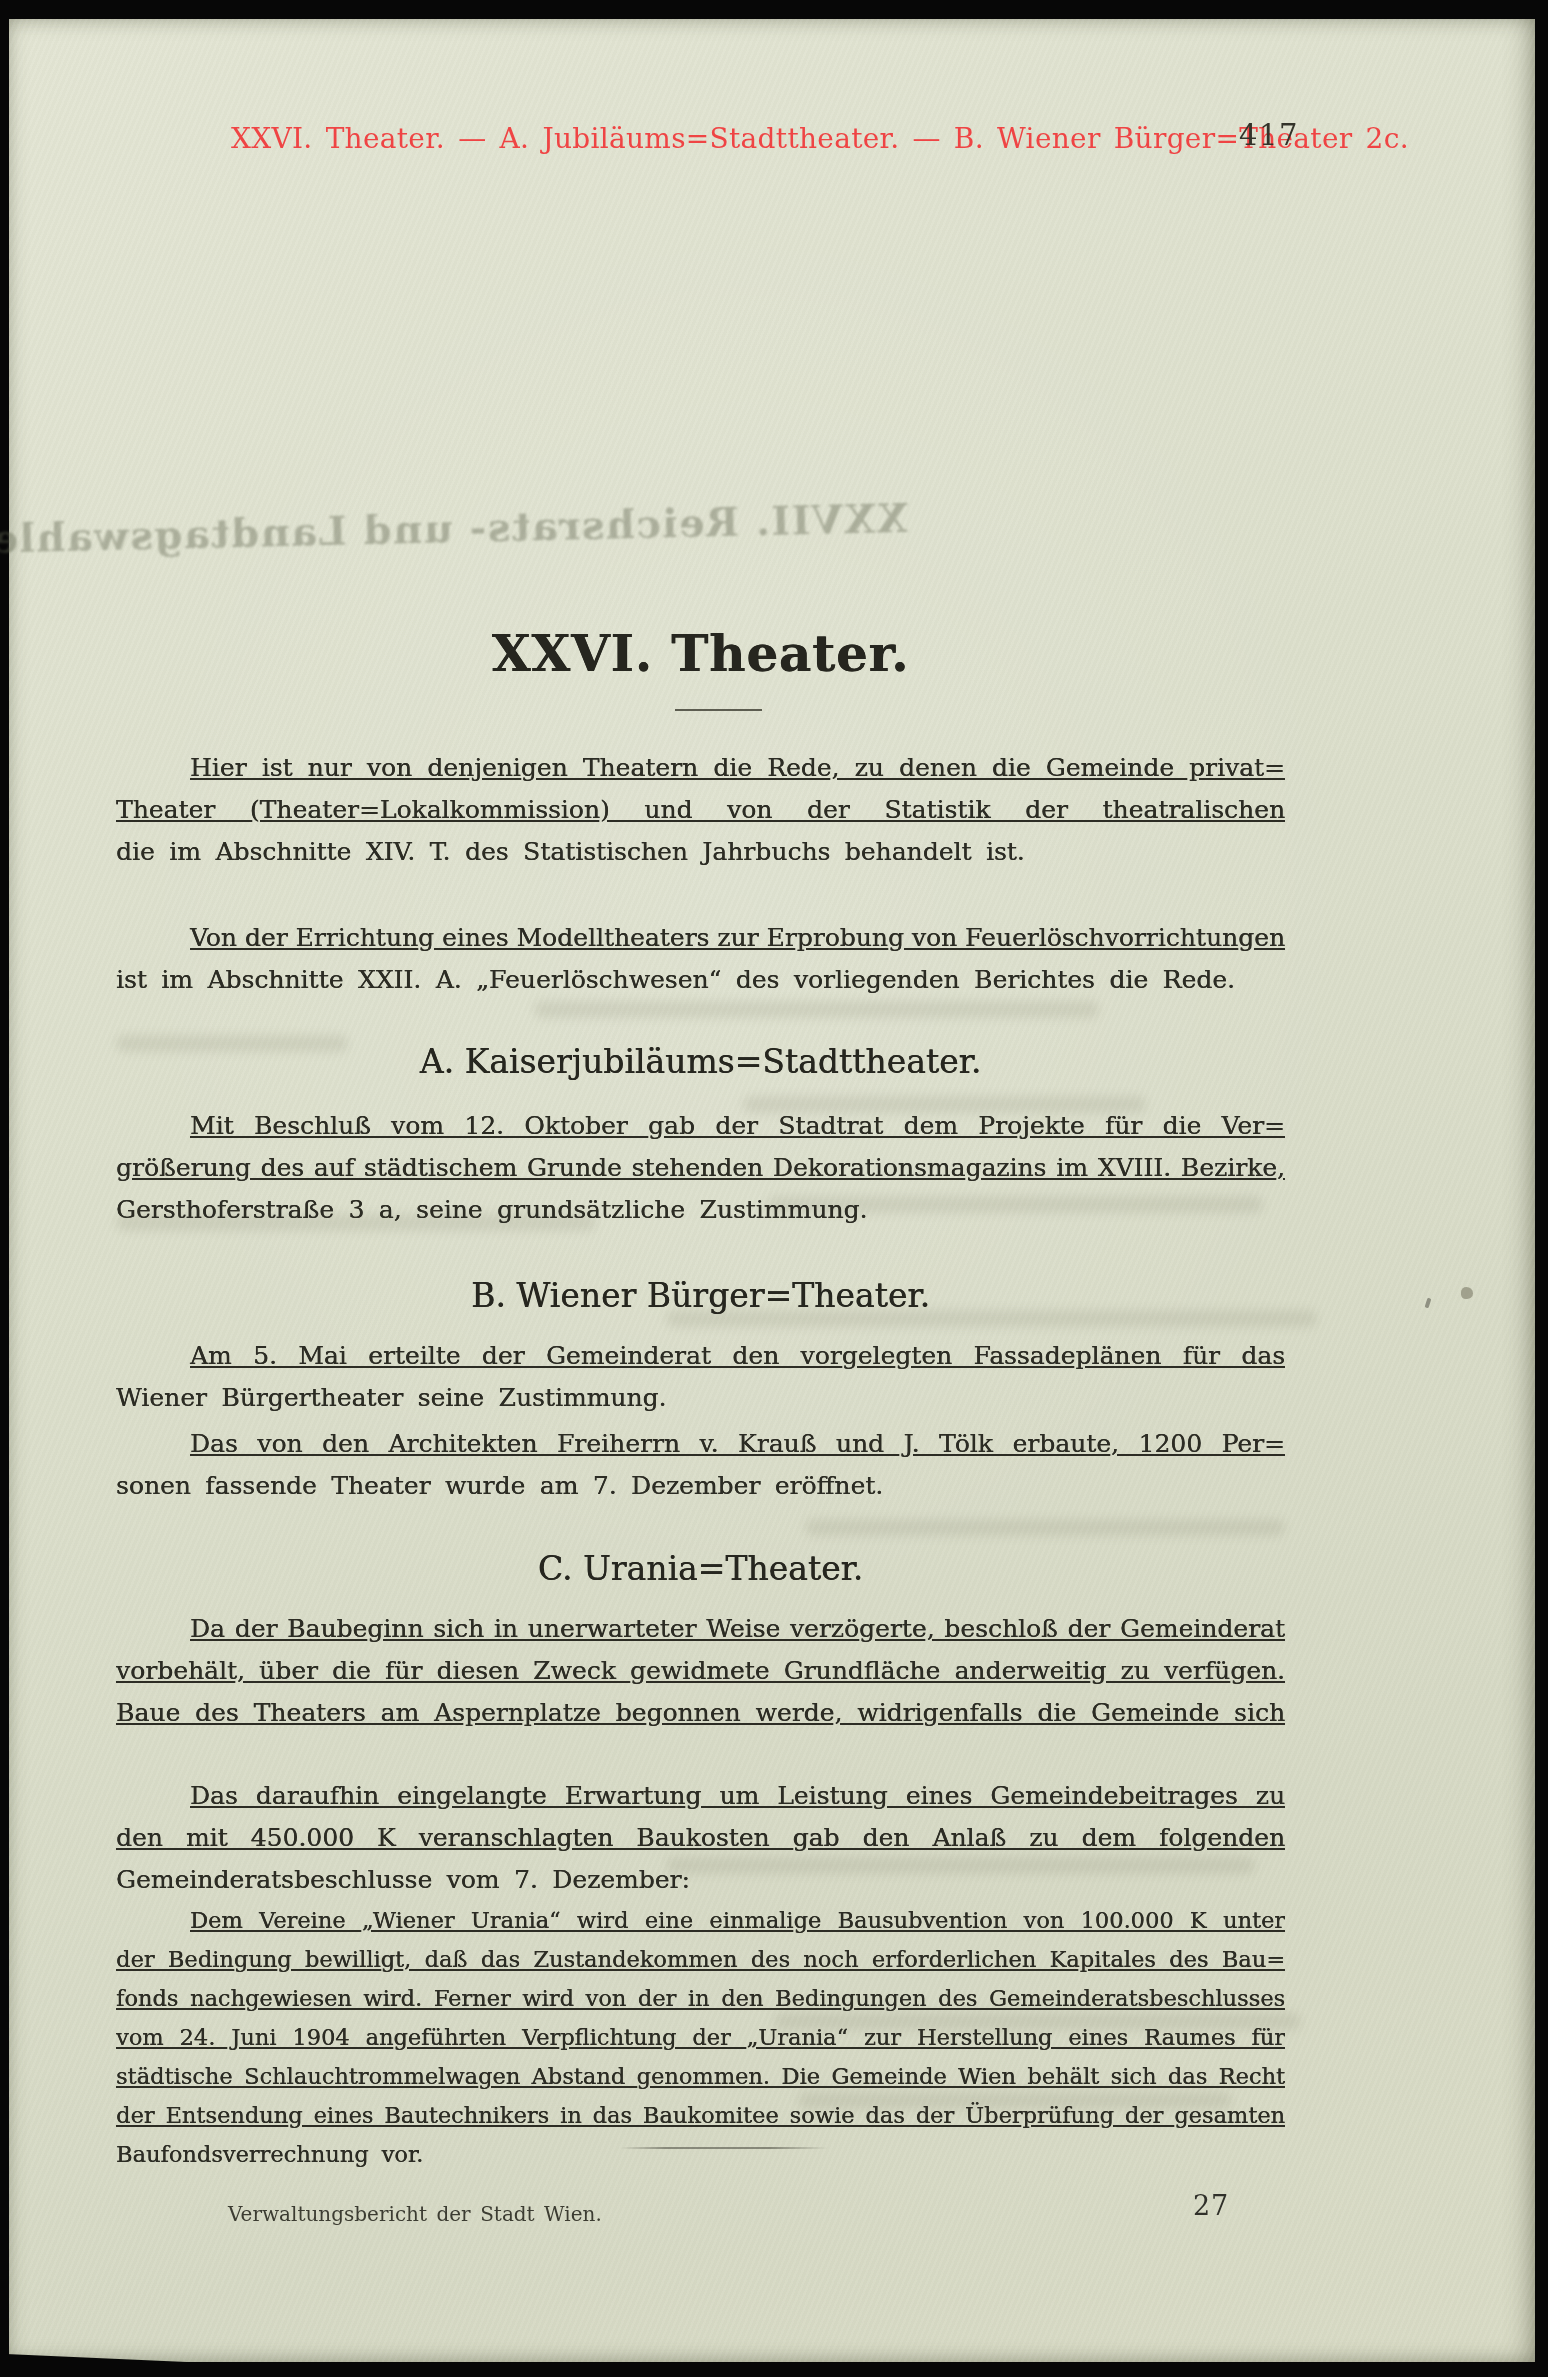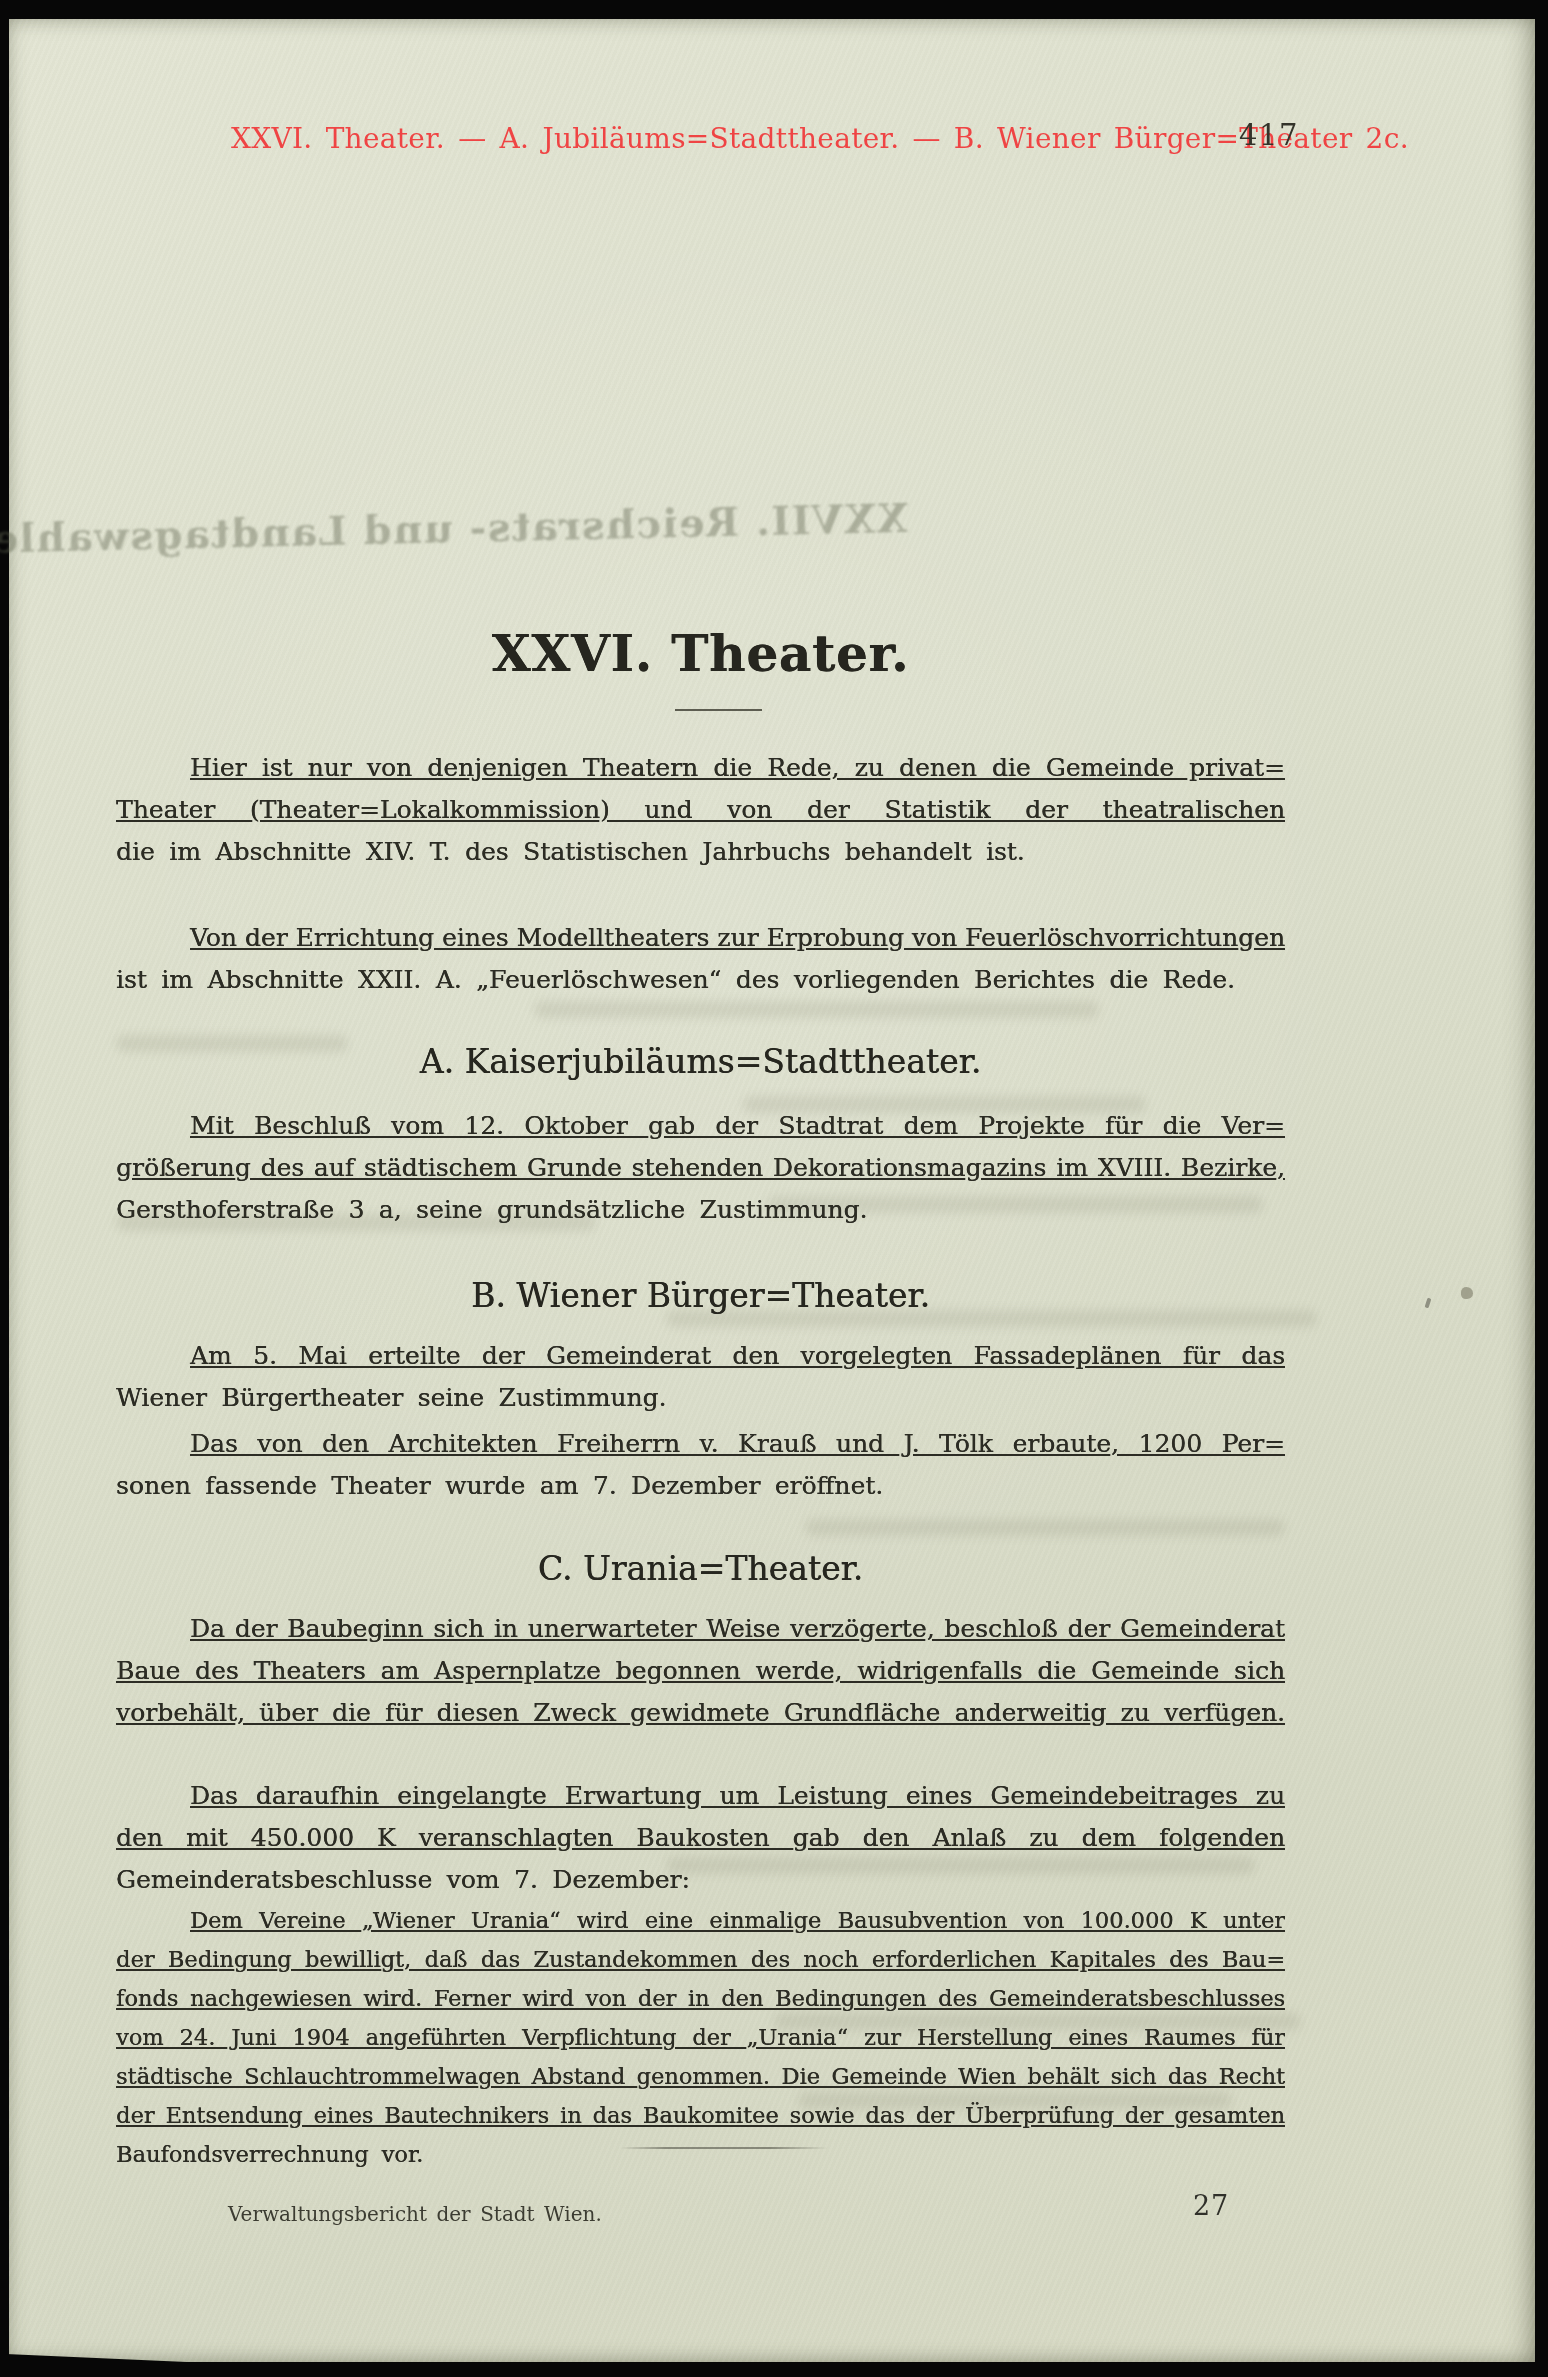--- a/index.html
+++ b/index.html
@@ -170,22 +170,22 @@
     <div class="ln last">Wiener Bürgertheater seine Zustimmung.</div>
   </div>
   <div class="col" style="top:1423px">
     <div class="ln jst first">Das von den Architekten Freiherrn v. Krauß und J. Tölk erbaute, 1200 Per=</div>
     <div class="ln last">sonen fassende Theater wurde am 7. Dezember eröffnet.</div>
   </div>
 
   <div class="sec-head" style="top:1549px">C. Urania=Theater.</div>
   <div class="col" style="top:1608px">
     <div class="ln jst first">Da der Baubeginn sich in unerwarteter Weise verzögerte, beschloß der Gemeinderat</div>
+    <div class="ln jst">vorbehält, über die für diesen Zweck gewidmete Grundfläche anderweitig zu verfügen.</div>
     <div class="ln jst">Baue des Theaters am Aspernplatze begonnen werde, widrigenfalls die Gemeinde sich</div>
-    <div class="ln jst">vorbehält, über die für diesen Zweck gewidmete Grundfläche anderweitig zu verfügen.</div>
   </div>
   <div class="col" style="top:1775px">
     <div class="ln jst first">Das daraufhin eingelangte Erwartung um Leistung eines Gemeindebeitrages zu</div>
     <div class="ln jst">den mit 450.000 K veranschlagten Baukosten gab den Anlaß zu dem folgenden</div>
     <div class="ln last">Gemeinderatsbeschlusse vom 7. Dezember:</div>
   </div>
 
   <div class="col small" style="top:1901px">
     <div class="ln jst first">Dem Vereine „Wiener Urania“ wird eine einmalige Bausubvention von 100.000 K unter</div>
     <div class="ln jst">der Bedingung bewilligt, daß das Zustandekommen des noch erforderlichen Kapitales des Bau=</div>

